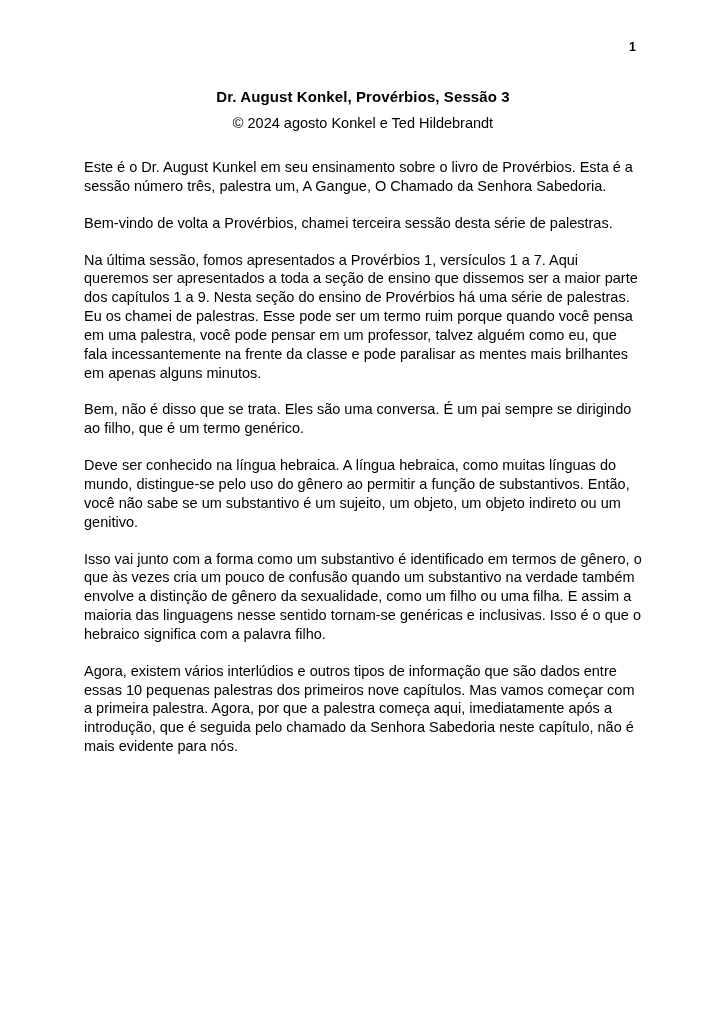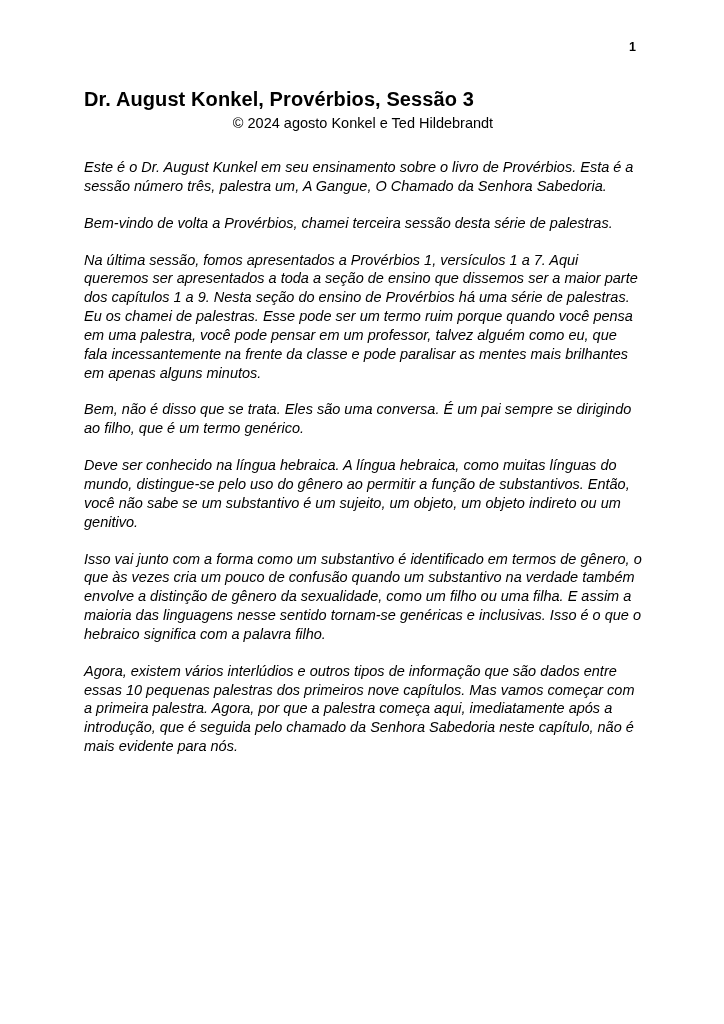--- a/index.html
+++ b/index.html
@@ -20,40 +20,39 @@
     }
     .page-number {
       position: absolute;
       top: 40px;
       right: 88px;
       font-size: 12.5px;
       font-weight: bold;
       color: #000000;
     }
     .doc-title {
-      text-align: left;
-      font-size: 20px;
+      text-align: center;
+      font-size: 15px;
       font-weight: bold;
       margin-top: 50px;
       letter-spacing: 0.1px;
     }
     .doc-copyright {
       text-align: center;
       font-size: 14.5px;
-      margin-top: 4px;
+      margin-top: 10px;
     }
     .doc-body {
       margin-top: 27px;
     }
     .doc-body p {
       font-size: 14.5px;
       line-height: 1.3;
       margin-bottom: 18px;
       text-align: left;
-      font-style: italic;
     }
   </style>
 </head>
 <body>
 
 <div class="page">
 
   <div class="page-number">1</div>
 
   <h1 class="doc-title">Dr. August Konkel, Provérbios, Sessão 3</h1>

